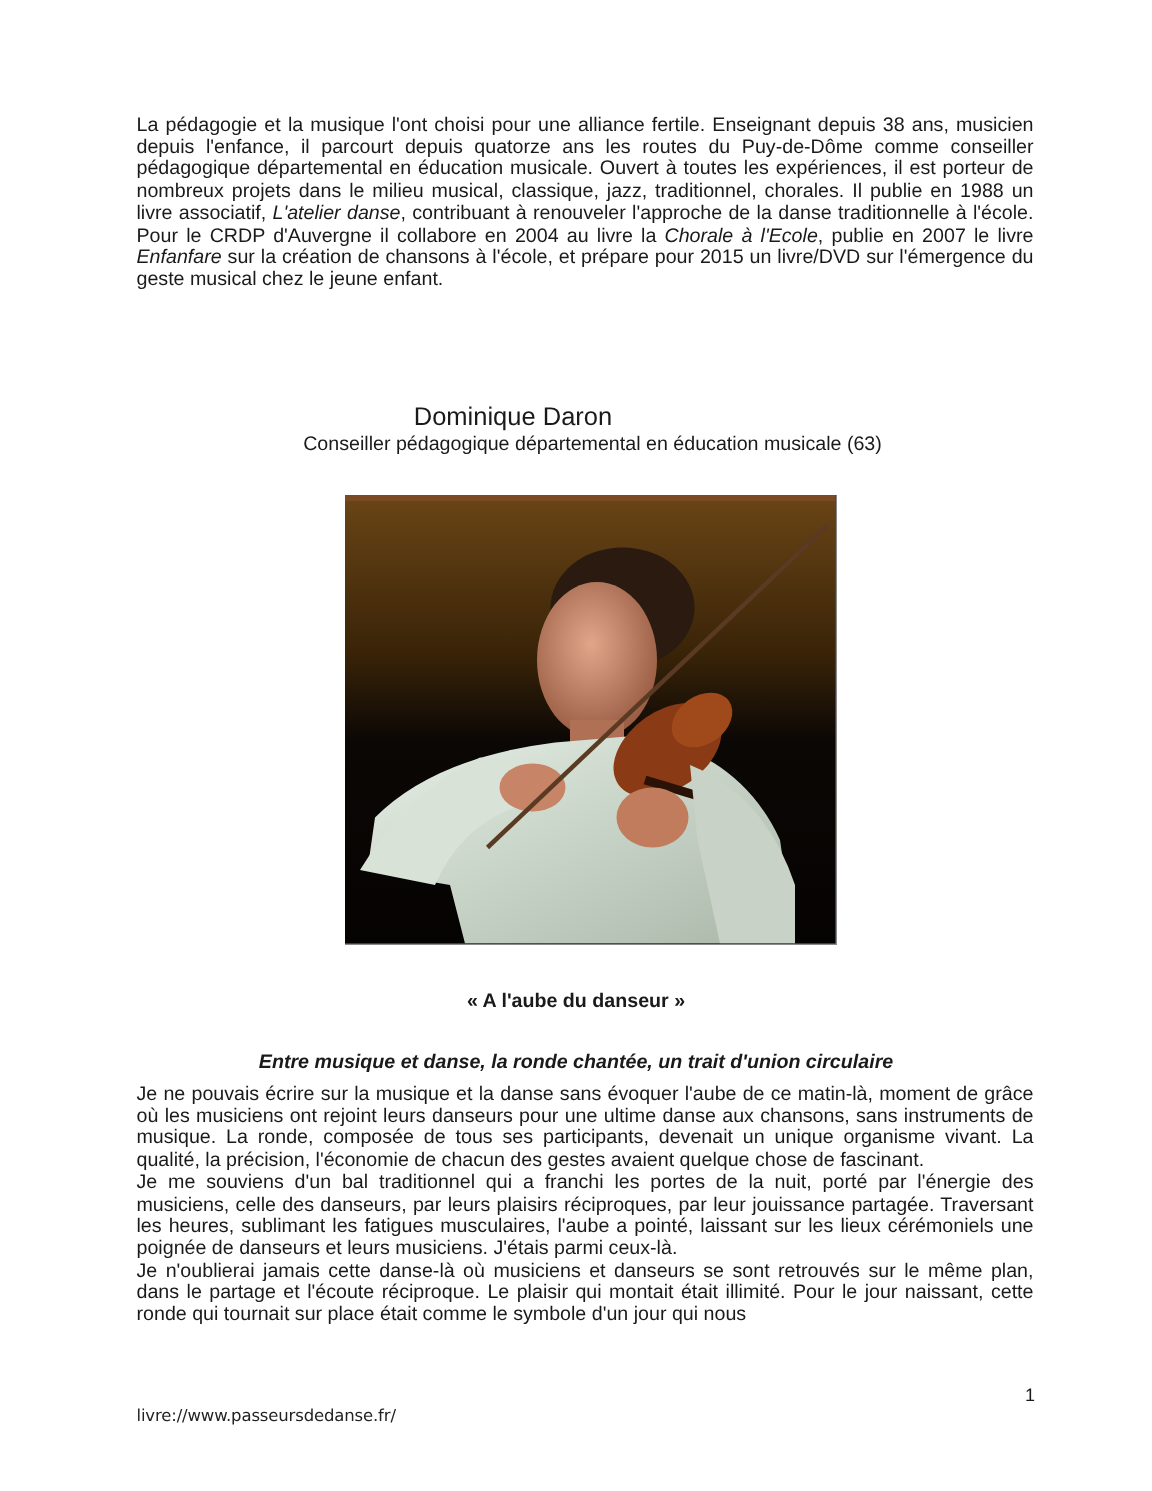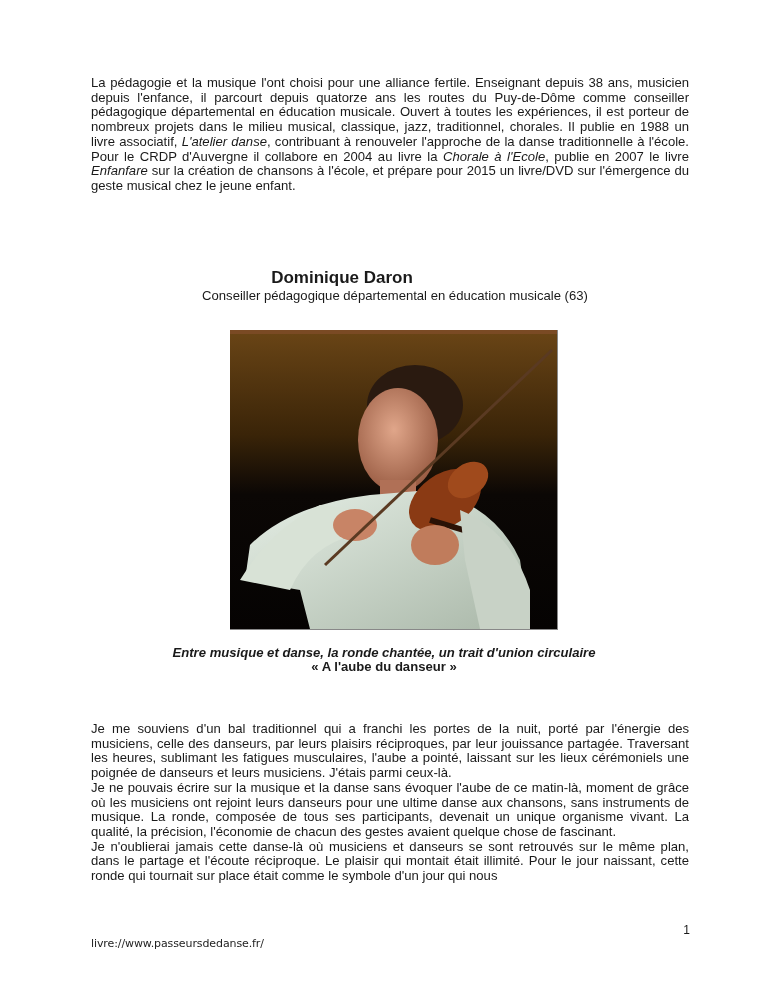--- a/index.html
+++ b/index.html
@@ -9,38 +9,38 @@
   }
   .page { position: absolute; left: 0; top: 0; width: 768px; height: 994px; }
   .para {
     position: absolute; left: 91px; width: 598px;
     font-size: 13.1px; line-height: 14.7px; text-align: justify;
     margin: 0;
   }
   #intro { top: 76px; }
   .author-name {
     position: absolute; left: 0; width: 684px; top: 268px; text-align: center;
-    font-size: 17px; font-weight: bold; margin: 0; line-height: 20px;
+    font-size: 17px; font-weight: normal; margin: 0; line-height: 20px;
   }
   .author-role {
     position: absolute; left: 11px; width: 768px; top: 288px; text-align: center;
     font-size: 13.1px; margin: 0; line-height: 16px;
   }
   .photo {
     position: absolute; left: 230px; top: 330px; width: 327px; height: 299px;
     overflow: hidden; border-right: 1px solid #888; border-bottom: 1px solid #888;
     background: #0a0604;
   }
   .photo svg { display: block; width: 100%; height: 100%; }
   .quote-title {
     position: absolute; left: 0; width: 768px; top: 659px; text-align: center;
     font-size: 13.1px; font-weight: bold; margin: 0; line-height: 15px;
   }
   .quote-subtitle {
-    position: absolute; left: 0; width: 768px; top: 645px; text-align: center;
+    position: absolute; left: 0; width: 768px; top: 700px; text-align: center;
     font-size: 13.1px; font-weight: bold; font-style: italic; margin: 0; line-height: 15px;
   }
   #body-text { top: 722px; }
   .para p { margin: 0; }
   .page-number {
     position: absolute; left: 670px; top: 923px; width: 20px; text-align: right;
     font-size: 12px; margin: 0;
   }
   .footer-url {
     position: absolute; left: 91px; top: 937px;
@@ -102,21 +102,21 @@
       <line x1="95" y1="235" x2="322" y2="20" stroke="#5a3a22" stroke-width="3"></line>
 
       <path d="M230 180 Q280 200 300 260 L300 299 L250 299 L235 230 Z" fill="#c8d2c6"></path>
     </svg>
   </div>
 
   <p class="quote-title">« A l'aube du danseur »</p>
   <p class="quote-subtitle">Entre musique et danse, la ronde chantée, un trait d'union circulaire</p>
 
   <div class="para" id="body-text">
+    <p>Je ne pouvais écrire sur la musique et la danse sans évoquer l'aube de ce matin-là, moment de grâce où les musiciens ont rejoint leurs danseurs pour une ultime danse aux chansons, sans instruments de musique. La ronde, composée de tous ses participants, devenait un unique organisme vivant. La qualité, la précision, l'économie de chacun des gestes avaient quelque chose de fascinant.</p>
     <p>Je me souviens d'un bal traditionnel qui a franchi les portes de la nuit, porté par l'énergie des musiciens, celle des danseurs, par leurs plaisirs réciproques, par leur jouissance partagée. Traversant les heures, sublimant les fatigues musculaires, l'aube a pointé, laissant sur les lieux cérémoniels une poignée de danseurs et leurs musiciens. J'étais parmi ceux-là.</p>
-    <p>Je ne pouvais écrire sur la musique et la danse sans évoquer l'aube de ce matin-là, moment de grâce où les musiciens ont rejoint leurs danseurs pour une ultime danse aux chansons, sans instruments de musique. La ronde, composée de tous ses participants, devenait un unique organisme vivant. La qualité, la précision, l'économie de chacun des gestes avaient quelque chose de fascinant.</p>
     <p>Je n'oublierai jamais cette danse-là où musiciens et danseurs se sont retrouvés sur le même plan, dans le partage et l'écoute réciproque. Le plaisir qui montait était illimité. Pour le jour naissant, cette ronde qui tournait sur place était comme le symbole d'un jour qui nous</p>
   </div>
 
   <p class="page-number">1</p>
   <p class="footer-url">livre://www.passeursdedanse.fr/</p>
 
 </div>
 
 </body></html>

